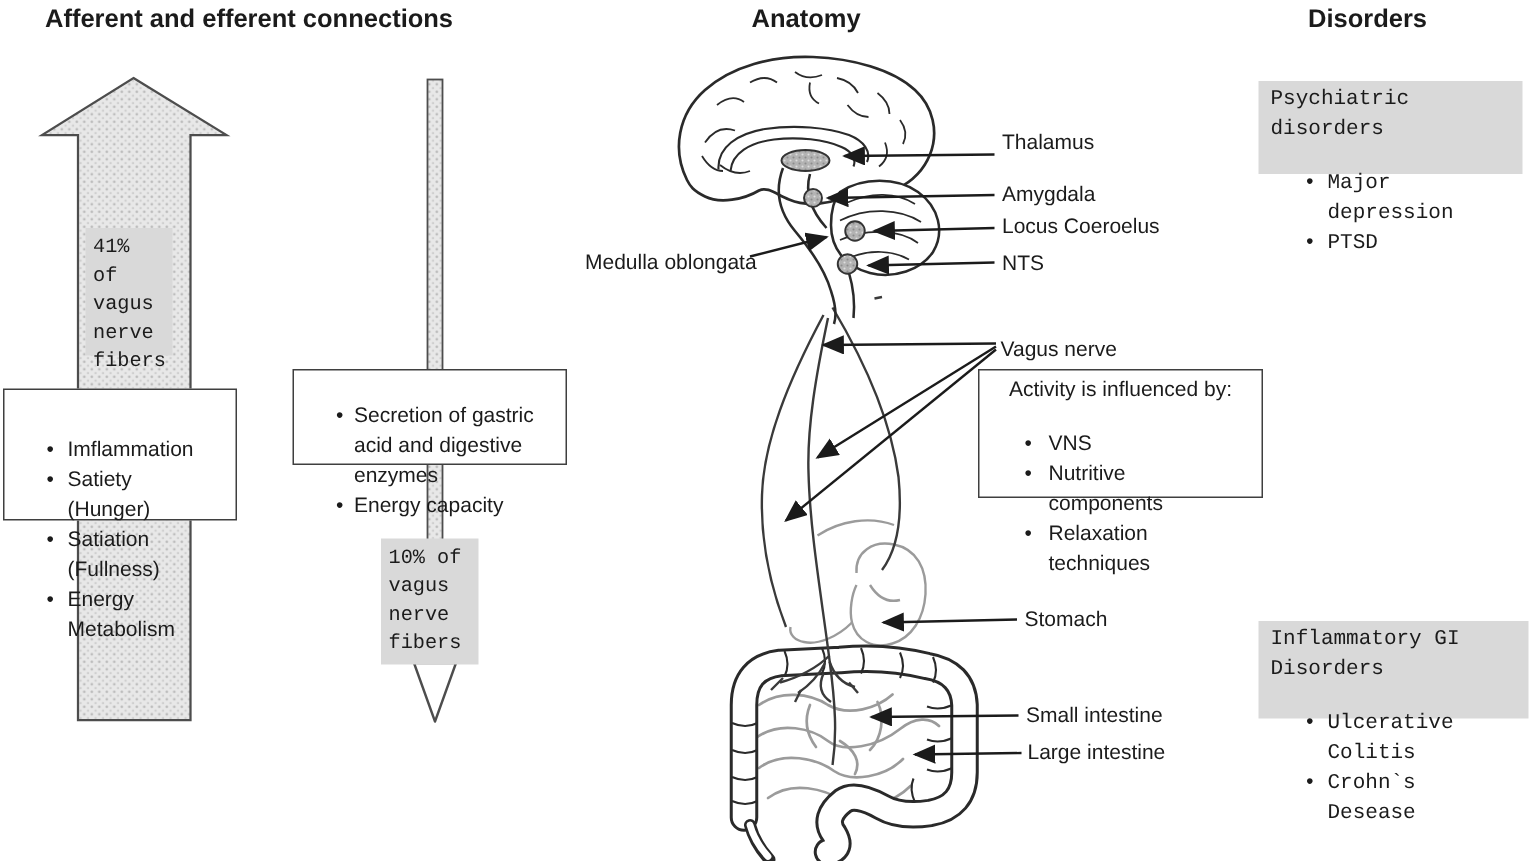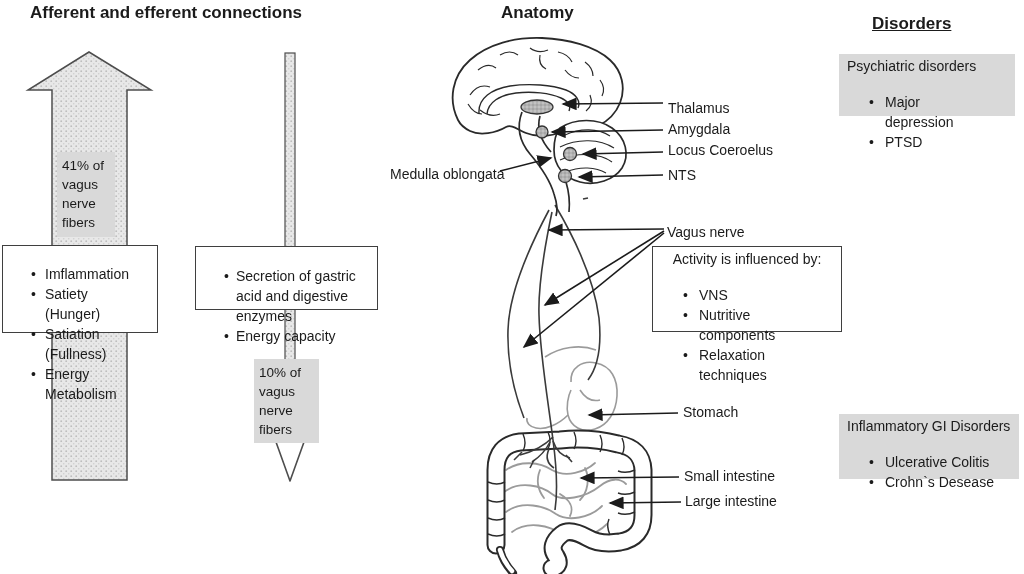--- a/index.html
+++ b/index.html
@@ -4,37 +4,37 @@
 <style>
   html,body{margin:0;padding:0;background:#ffffff;}
   .canvas{
     position:relative;width:1024px;height:574px;background:#ffffff;overflow:hidden;
     font-family:"Liberation Sans", sans-serif;color:#1b1b1b;
   }
   svg.art{position:absolute;left:0;top:0;width:1024px;height:574px;}
   .title{position:absolute;font-size:17px;font-weight:bold;white-space:nowrap;}
   .t-left{left:30px;top:3px;}
   .t-center{left:501px;top:3px;}
-  .t-right{left:872px;top:14px;text-decoration:underline;}
+  .t-right{left:872px;top:3px;}
 
   .lbl{position:absolute;font-size:14px;white-space:nowrap;line-height:16px;}
 
   .whitebox{
     position:absolute;background:#ffffff;border:1.5px solid #3f3f3f;box-sizing:border-box;
     font-size:14px;line-height:20px;
   }
   .graybox{
     position:absolute;background:#d9d9d9;box-sizing:border-box;
-    font-size:13.5px;line-height:19px;
+    font-size:13.5px;line-height:19px;font-family:Liberation Mono, monospace;
   }
   .arrowlabel{padding:4px 5px;}
   ul.blist{margin:16px;padding:0;list-style:none;}
   ul.blist li{position:relative;padding-left:24px;}
   ul.blist li::before{content:"\2022";position:absolute;left:10px;top:0;}
-  .box-afferent{left:2px;top:245px;width:156px;height:88px;padding:2px 2px;}
+  .box-afferent{left:2px;top:259px;width:156px;height:88px;padding:13px 2px;}
   .box-efferent{left:195px;top:246px;width:183px;height:64px;padding:3px 2px;}
   .box-efferent ul.blist li{padding-left:22px;}
   .box-activity{left:652px;top:246px;width:190px;height:86px;padding:2px 4px;}
   .box-activity .bx-title{text-align:center;font-size:14px;line-height:20px;}
   .box-activity ul.blist li{padding-left:26px;}
   .box-psych{left:839px;top:54px;width:176px;height:62px;padding:2px 8px;font-size:14px;line-height:20px;}
   .box-gi{left:839px;top:414px;width:180px;height:65px;padding:2px 8px;font-size:14px;line-height:20px;}
   .graybox .bx-title{font-size:14px;line-height:20px;}
   .graybox ul.blist li{padding-left:22px;font-size:14px;line-height:20px;}
   .graybox ul.blist li::before{left:6px;}
@@ -209,21 +209,21 @@
     <ul class="blist">
       <li>Secretion of gastric acid and digestive enzymes</li>
       <li>Energy capacity</li>
     </ul>
   </div>
 
   <div class="graybox arrowlabel box-10">
     <span>10% of vagus nerve fibers</span>
   </div>
 
-  <div class="lbl" style="left:668px;top:100px;">Thalamus</div>
+  <div class="lbl" style="left:668px;top:86px;">Thalamus</div>
   <div class="lbl" style="left:668px;top:121px;">Amygdala</div>
   <div class="lbl" style="left:668px;top:142px;">Locus Coeroelus</div>
   <div class="lbl" style="left:668px;top:167px;">NTS</div>
   <div class="lbl" style="left:374px;top:166px;margin-left:16px;">Medulla oblongata</div>
   <div class="lbl" style="left:667px;top:224px;">Vagus nerve</div>
   <div class="lbl" style="left:683px;top:404px;">Stomach</div>
   <div class="lbl" style="left:684px;top:468px;">Small intestine</div>
   <div class="lbl" style="left:685px;top:493px;">Large intestine</div>
 
   <div class="whitebox box-activity">

